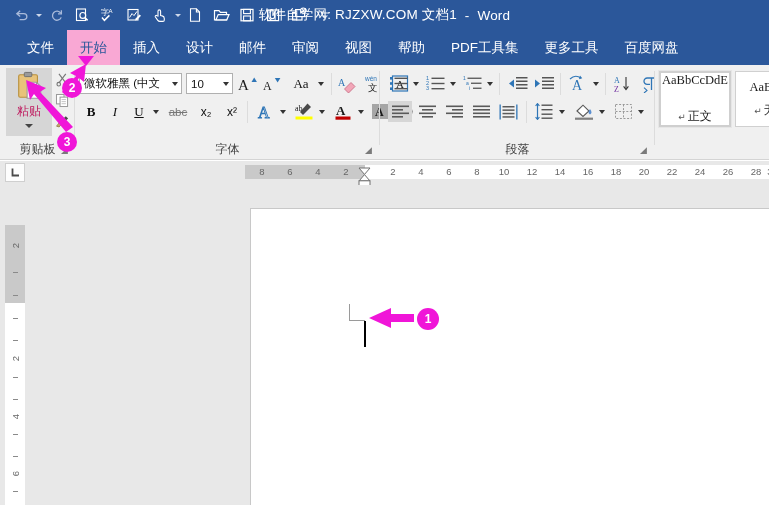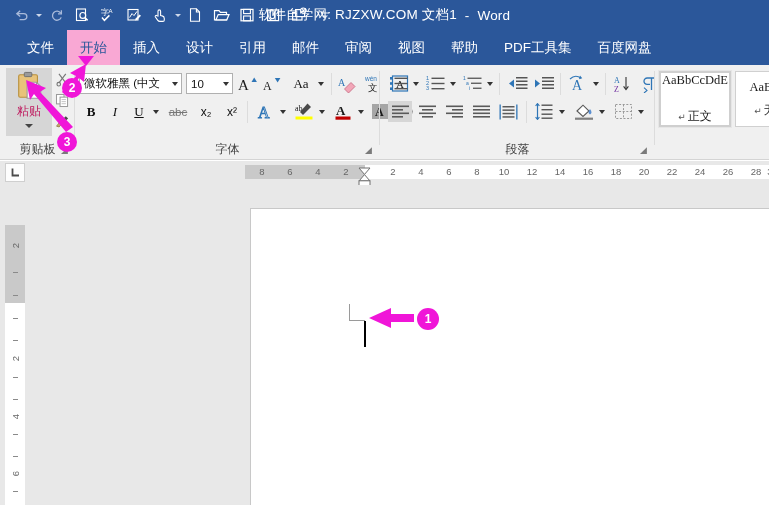--- a/index.html
+++ b/index.html
@@ -259,26 +259,26 @@
         <span>Word</span>
     </div>
   </div>
 
   <div class="tabbar">
     <div class="tabs">
       <div class="tab">文件</div>
       <div class="tab active">开始</div>
       <div class="tab">插入</div>
       <div class="tab">设计</div>
-      <div class="tab">引用</div>
       <div class="tab">邮件</div>
       <div class="tab">审阅</div>
       <div class="tab">视图</div>
       <div class="tab">帮助</div>
       <div class="tab">PDF工具集</div>
+      <div class="tab">更多工具</div>
       <div class="tab">百度网盘</div>
     </div>
   </div>
 
   <div class="ribbon">
 
     <div class="grp" style="left:0; width:75px;">
       <div class="paste-btn">
         <svg width="30" height="30" viewBox="0 0 32 32">
           <rect x="5" y="4" width="20" height="24" rx="1.5" fill="#e8c37a" stroke="#b9913f" stroke-width="1.2"></rect>

